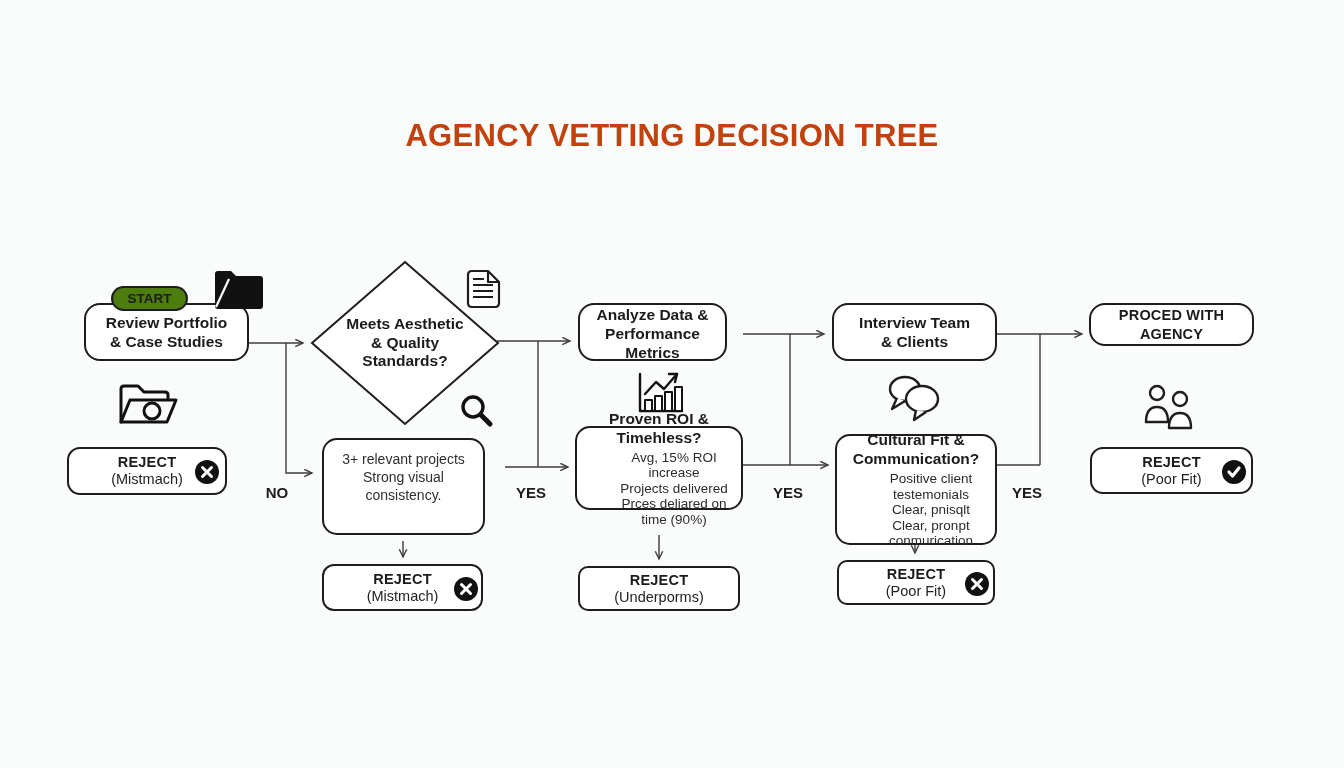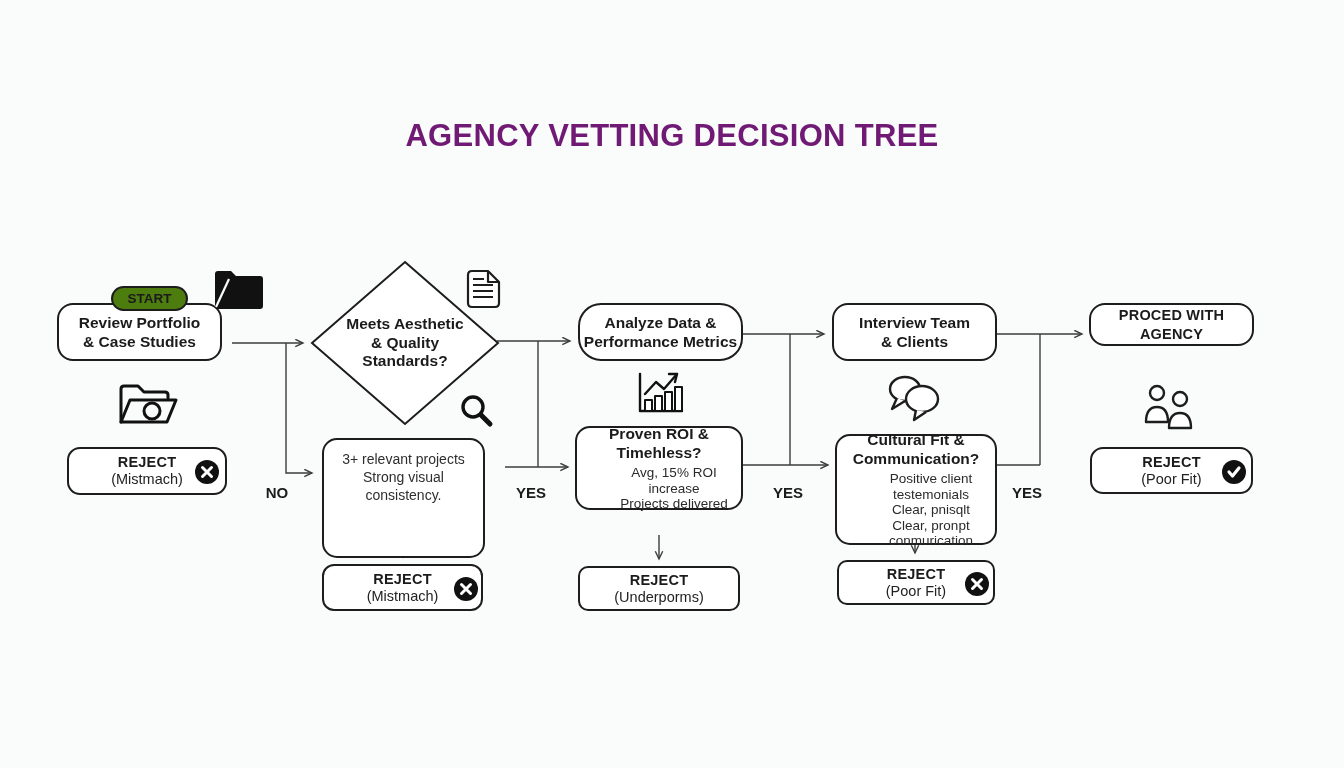--- a/index.html
+++ b/index.html
@@ -7,21 +7,21 @@
     width:1344px;height:768px;position:relative;overflow:hidden;
     background:#fafbfb;
     font-family:"Liberation Sans", sans-serif;
     color:#1b1b1b;
   }
   .layer{position:absolute;left:0;top:0;width:1344px;height:768px;}
   #lines-layer{z-index:1;}
   #icons-layer{z-index:3;pointer-events:none;}
   .page-title{
     position:absolute;left:0;top:118px;width:1344px;z-index:2;
-    text-align:center;font-size:31px;font-weight:bold;letter-spacing:.3px;color:#701a75;
+    text-align:center;font-size:31px;font-weight:bold;letter-spacing:.3px;color:#c2410c;
   }
   .node{
     position:absolute;z-index:2;box-sizing:border-box;
     background:#ffffff;border:2px solid #1d1d1d;
     display:flex;flex-direction:column;align-items:center;justify-content:center;
     text-align:center;
   }
   .node .t-bold{font-weight:bold;font-size:15.5px;line-height:19px;color:#1b1b1b;}
   .node .t-reg{font-size:14px;line-height:18px;color:#2e2e2e;}
   .node .t-detail{font-size:13.5px;line-height:15.5px;color:#2b2b2b;margin-left:30px;}
@@ -68,56 +68,57 @@
     <path d="M997,465 H1040"></path>
     <path d="M915,545 V553" marker-end="url(#arr)"></path>
   </g>
   <polygon points="405,262 498,343 405,424 312,343" fill="#ffffff" stroke="#1d1d1d" stroke-width="2"></polygon>
 </svg>
 
 <div class="page-title">AGENCY VETTING DECISION TREE</div>
 
 <div class="badge-pill" style="left:111px;top:286px;width:77px;height:25px;">START</div>
 
-<div class="node" style="left:57px;top:303px;width:165px;height:58px;border-radius:16px;">
+<div class="node" style="left:84px;top:303px;width:165px;height:58px;border-radius:16px;">
   <div class="t-bold">Review Portfolio</div>
   <div class="t-bold">&amp; Case Studies</div>
 </div>
 
 <div class="node" style="left:67px;top:447px;width:160px;height:48px;border-radius:13px;">
   <div class="reject-title">REJECT</div>
   <div class="reject-reason">(Mistmach)</div>
 </div>
 
 <div class="diamond-text" style="left:320px;top:315px;width:170px;">
   <div>Meets Aesthetic</div>
   <div>&amp; Quality</div>
   <div>Standards?</div>
 </div>
 
-<div class="node" style="left:322px;top:438px;width:163px;height:120px;border-radius:15px;justify-content:flex-start;padding-top:10px;">
+<div class="node" style="left:322px;top:438px;width:163px;height:97px;border-radius:15px;justify-content:flex-start;padding-top:10px;">
   <div class="t-reg">3+ relevant projects</div>
   <div class="t-reg">Strong visual consistency.</div>
 </div>
 
 <div class="node" style="left:322px;top:564px;width:161px;height:47px;border-radius:12px;">
   <div class="reject-title">REJECT</div>
   <div class="reject-reason">(Mistmach)</div>
 </div>
 
-<div class="node" style="left:578px;top:303px;width:165px;height:58px;border-radius:23px;">
+<div class="node" style="left:578px;top:303px;width:149px;height:58px;border-radius:16px;justify-content:space-between;">
   <div class="t-bold">Analyze Data &amp;</div>
   <div class="t-bold">Performance Metrics</div>
 </div>
 
 <div class="node" style="left:575px;top:426px;width:168px;height:84px;border-radius:15px;">
   <div class="t-bold">Proven ROI &amp;</div>
   <div class="t-bold">Timehless?</div>
   <div class="t-detail detail-gap">Avg, 15% ROI increase</div>
   <div class="t-detail">Projects delivered</div>
+  <div class="t-detail">Prces deliared on time (90%)</div>
 </div>
 
 <div class="node" style="left:578px;top:566px;width:162px;height:45px;border-radius:10px;">
   <div class="reject-title">REJECT</div>
   <div class="reject-reason">(Underporms)</div>
 </div>
 
 <div class="node" style="left:832px;top:303px;width:165px;height:58px;border-radius:16px;">
   <div class="t-bold">Interview Team</div>
   <div class="t-bold">&amp; Clients</div>

